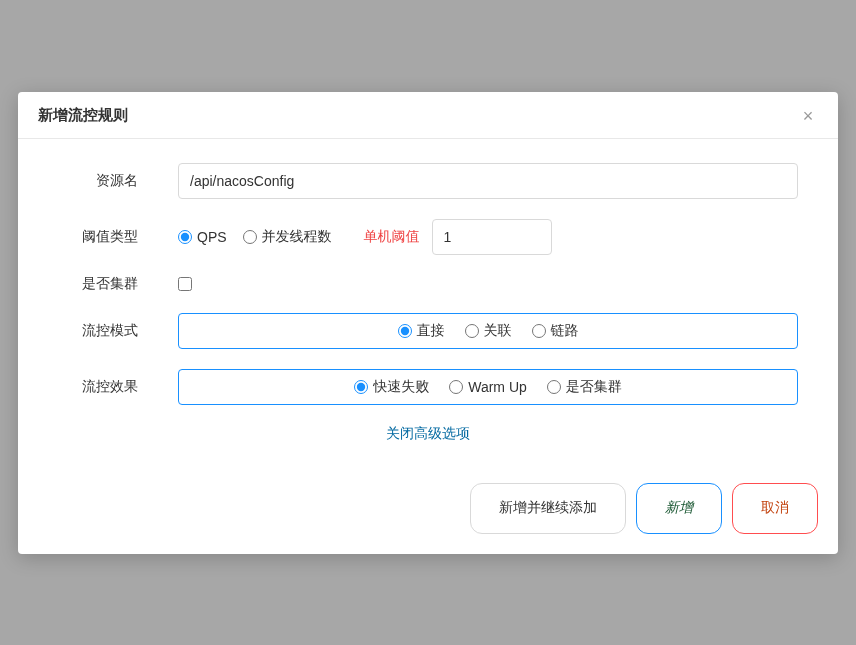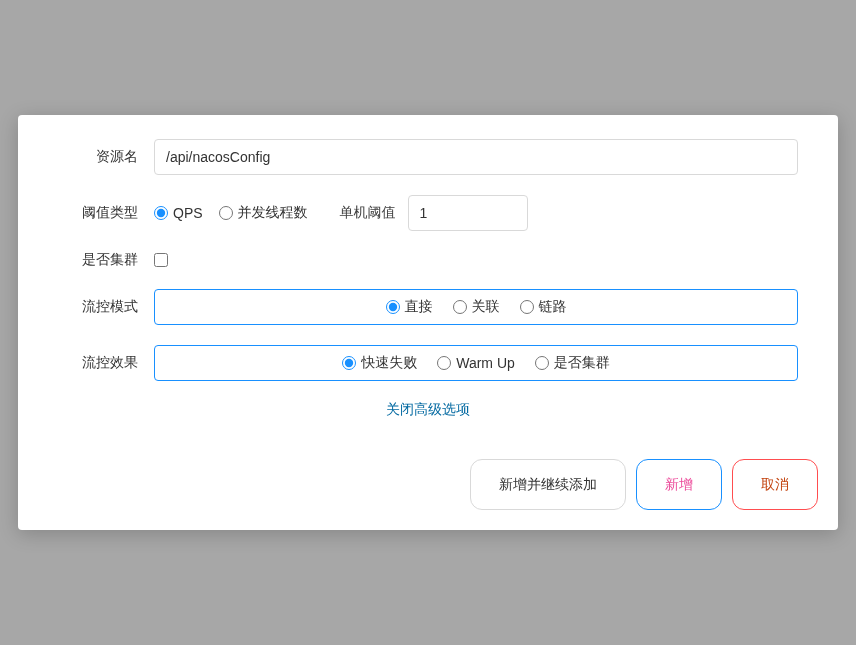--- a/index.html
+++ b/index.html
@@ -52,20 +52,21 @@
       font-size: 18px;
       line-height: 1;
     }
     .dialog-body {
       padding: 24px 40px 20px 40px;
     }
     .form-row {
       display: flex;
       align-items: center;
       margin-bottom: 20px;
+      gap: 24px;
     }
     .form-label {
       width: 80px;
       text-align: right;
       font-size: 14px;
       color: #333;
       margin-right: 16px;
       flex-shrink: 0;
     }
     .form-control {
@@ -99,21 +100,21 @@
       cursor: pointer;
       width: 14px;
       height: 14px;
     }
     .threshold-row {
       display: flex;
       align-items: center;
     }
     .threshold-label {
       font-size: 14px;
-      color: #404040;
+      color: #ef4444;
       margin-left: 32px;
       margin-right: 12px;
       white-space: nowrap;
     }
     .threshold-input {
       width: 120px;
       border: 1px solid #d9d9d9;
       border-radius: 4px;
       padding: 6px 11px;
       font-size: 14px;
@@ -170,33 +171,38 @@
       min-width: 60px;
     }
     .btn-default {
       background: #fff;
       border-color: #d9d9d9;
       color: #333;
     }
     .btn-primary {
       background: #fff;
       border-color: #1890ff;
-      color: #ec4899;
+      color: #14532d;
+      font-style: italic;
     }
     .btn-cancel {
       background: #fff;
       border-color: #ff4d4f;
       color: #c2410c;
     }
   </style>
 </head>
 <body>
 
 <div class="dialog-overlay">
   <div class="dialog">
+    <div class="dialog-header">
+      <span class="dialog-title">新增流控规则</span>
+      <span class="dialog-close">×</span>
+    </div>
     <div class="dialog-body">
 
       <div class="form-row">
         <label class="form-label">资源名</label>
         <div class="form-control">
           <input class="form-input" type="text" value="/api/nacosConfig" style="">
         </div>
       </div>
 
 

